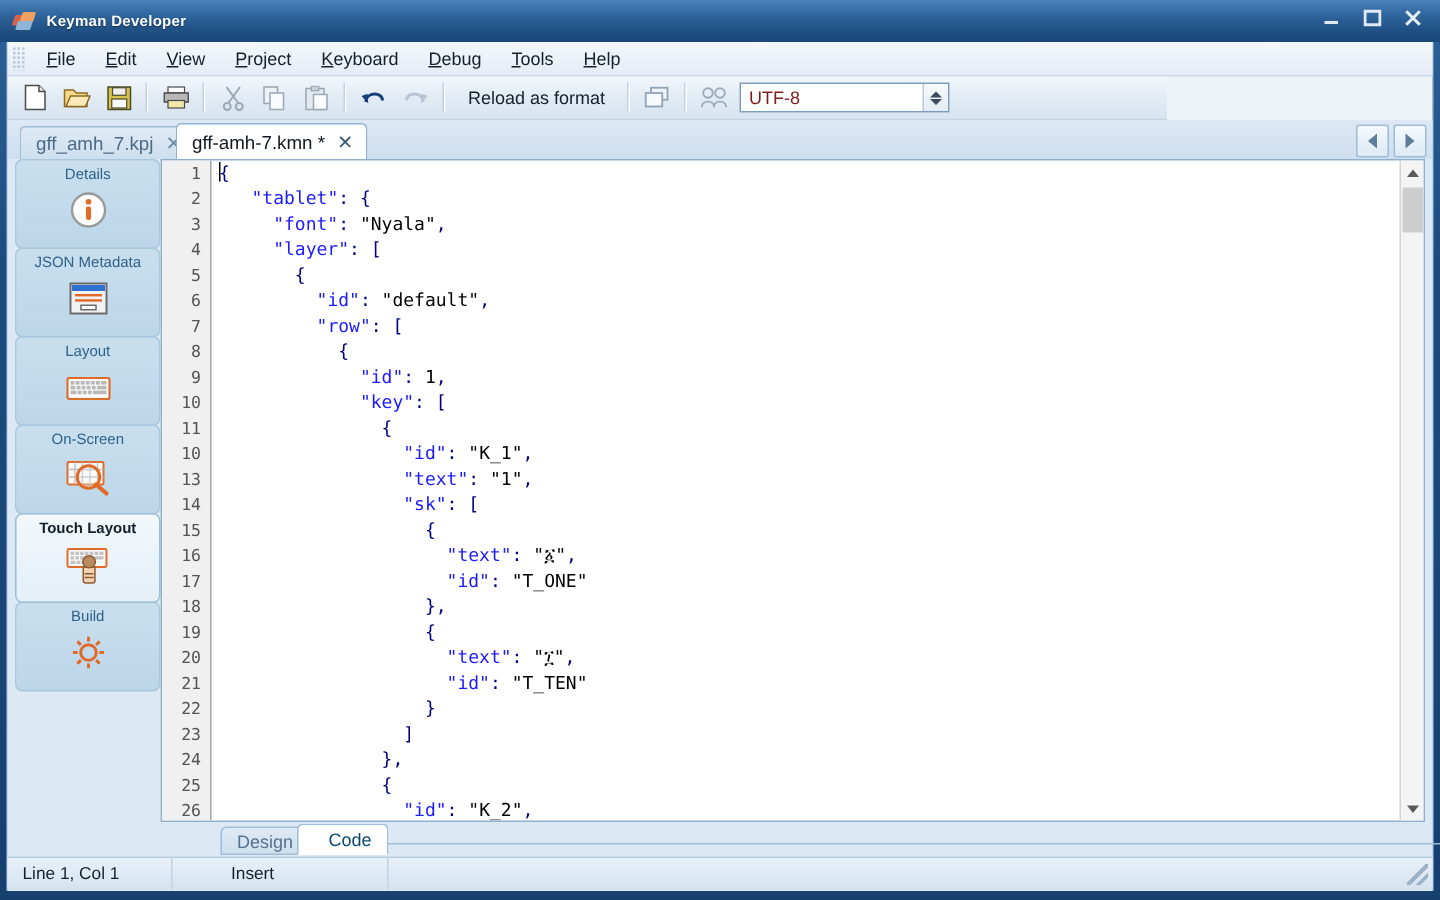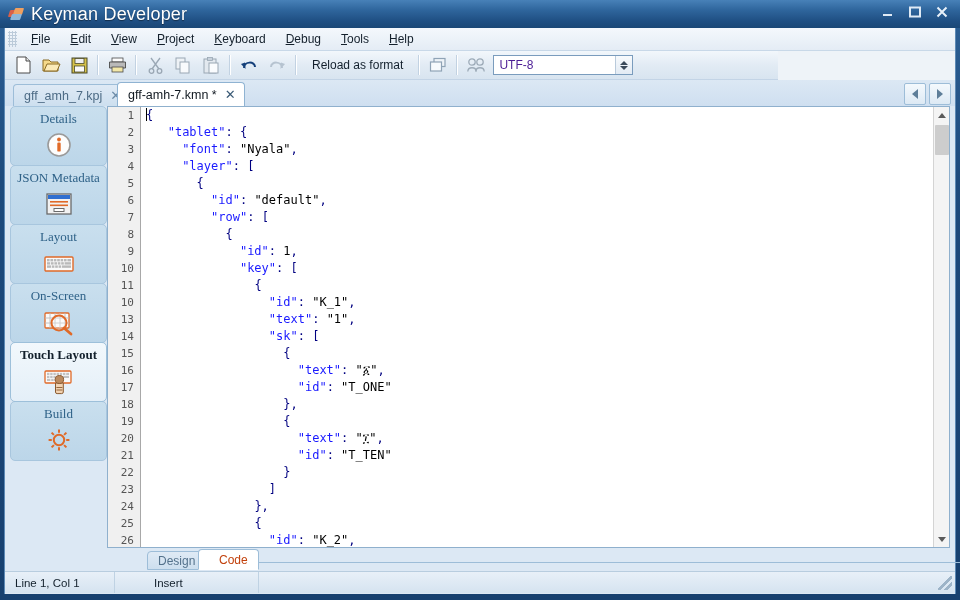--- a/index.html
+++ b/index.html
@@ -56,22 +56,22 @@
   }
   .title-icon .d3 {
     position: absolute; left: 3px; top: 8px;
     width: 10px; height: 6px;
     background: #8fb6d8;
     transform: skewX(-18deg);
     border-radius: 1px;
   }
   .title-text {
     color: #ffffff;
-    font-size: 18px;
-    font-weight: normal;
+    font-size: 10px;
+    font-weight: bold;
     letter-spacing: 0.2px;
     text-shadow: 0 1px 1px rgba(0,0,0,0.45);
   }
   .win-buttons {
     position: absolute;
     right: 6px; top: 2px;
     display: flex;
     align-items: center;
     gap: 2px;
   }
@@ -171,21 +171,21 @@
     background: #ffffff;
     border: 1px solid #7a9cbd;
     display: flex;
     align-items: center;
     margin-left: 3px;
     box-sizing: border-box;
   }
   .tb-combo .val {
     flex: 1;
     font-size: 12px;
-    color: #4c1d95;
+    color: #7f1d1d;
     padding-left: 5px;
     white-space: nowrap;
     overflow: hidden;
   }
   .tb-combo .spin {
     width: 16px; height: 18px;
     background: linear-gradient(180deg,#f7fafd 0%, #e3ebf4 100%);
     border-left: 1px solid #b9cadb;
     display: flex; flex-direction: column;
     align-items: center; justify-content: center;
@@ -289,25 +289,24 @@
     justify-content: flex-start;
     padding-top: 4px;
     position: relative;
   }
   .navitem.selected {
     background: linear-gradient(180deg,#f2f8fc 0%, #e4eff8 100%);
     border-color: #9dc0da;
     z-index: 2;
   }
   .navitem .nav-label {
-    font-size: 13px;
+    font-size: 10px;
     color: #2f6288;
     margin-bottom: 3px;
     white-space: nowrap;
-    font-family: Liberation Serif, serif;
   }
   .navitem.selected .nav-label {
     color: #13202c;
     font-weight: bold;
   }
   .navitem .nav-icon {
     width: 34px; height: 30px;
     position: relative;
   }
 
@@ -415,21 +414,21 @@
     box-sizing: border-box;
   }
   .dctab.inactive {
     background: linear-gradient(180deg,#dfeaf5 0%, #cddfef 100%);
     color: #54728c;
     top: 2px;
     height: 19px;
   }
   .dctab.active {
     background: #ffffff;
-    color: #c2410c;
+    color: #0c4a6e;
     border-bottom-color: #ffffff;
     z-index: 2;
     padding-left: 20px;
   }
   .dctab-rest {
     position: absolute;
     left: 0; bottom: 0;
     width: 843px;
     height: 1px;
     background: #9dbdd8;

